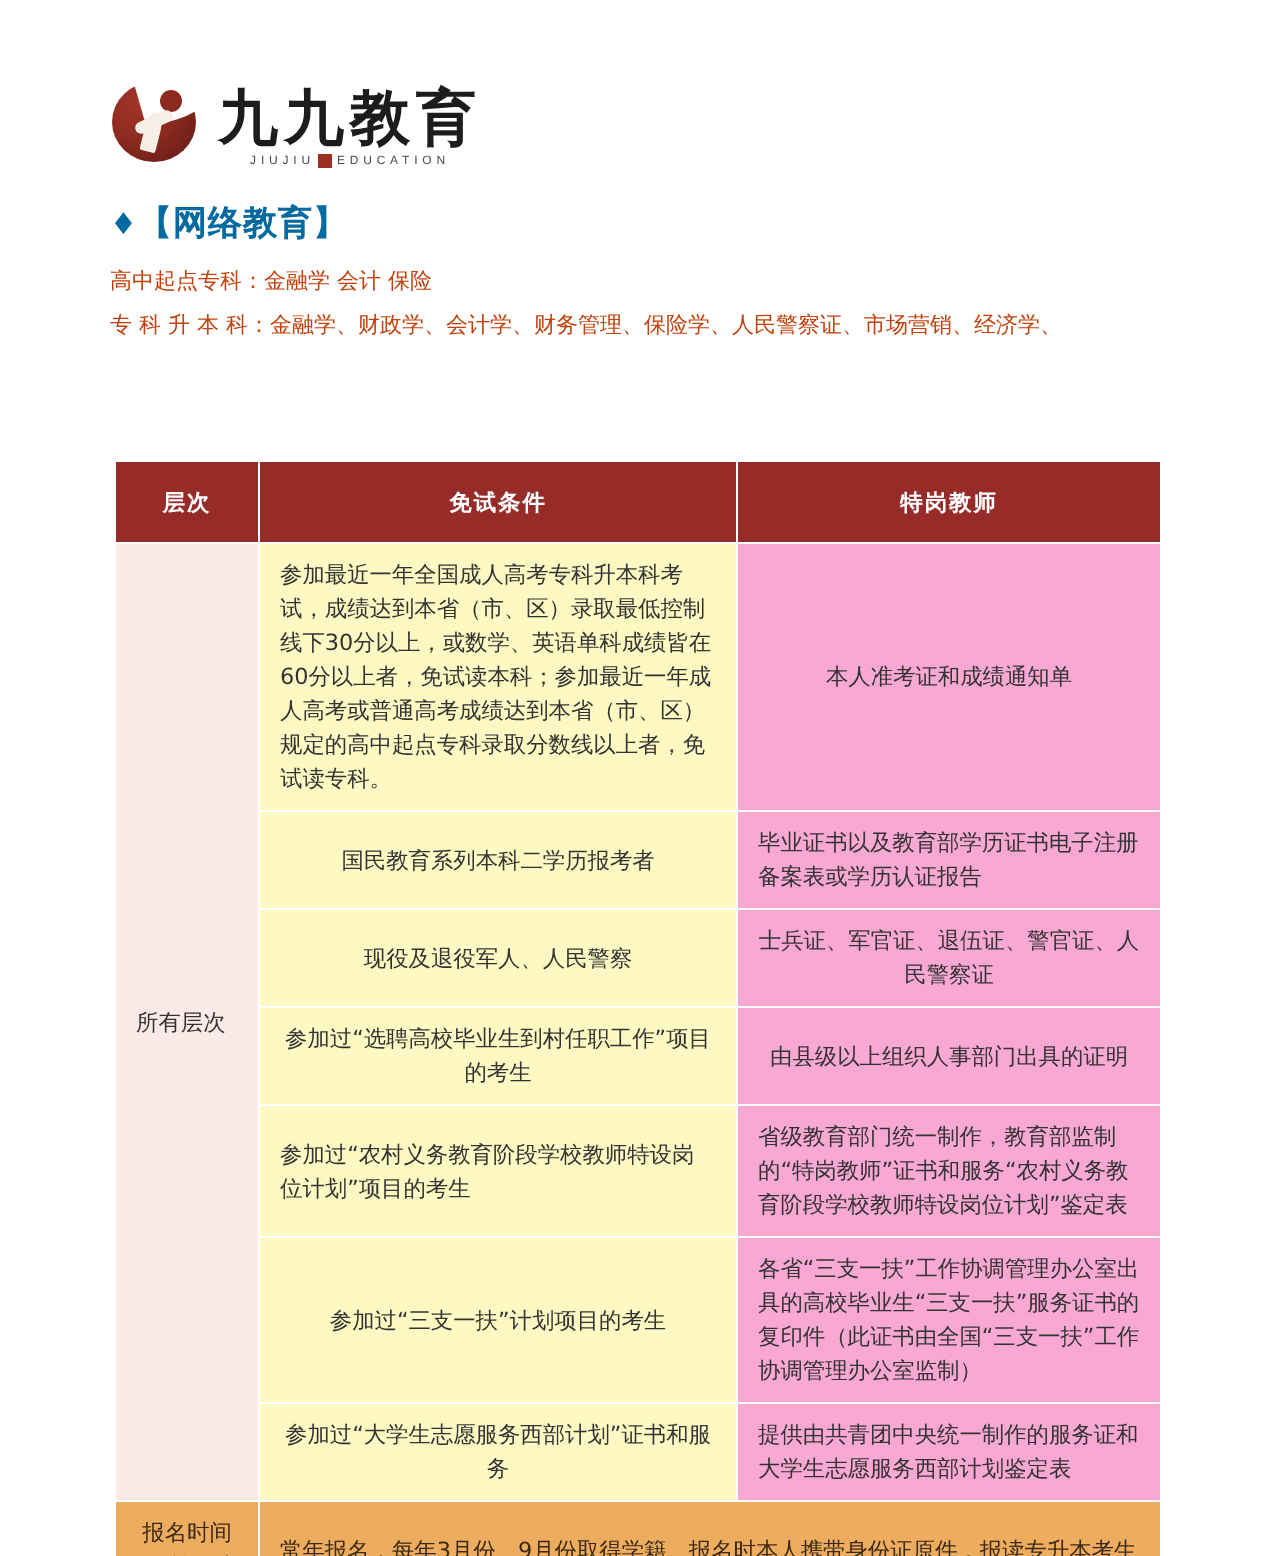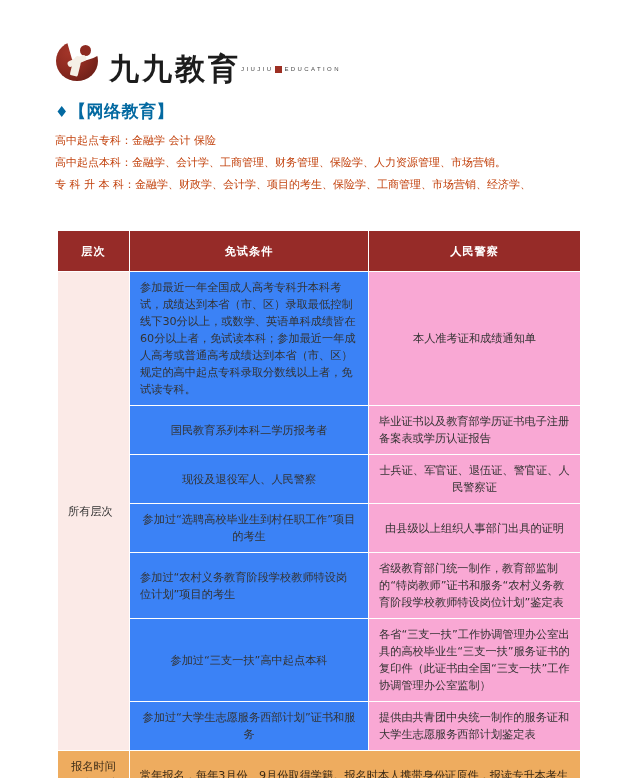--- a/index.html
+++ b/index.html
@@ -64,21 +64,22 @@
   .logo-mark .swirl-arm {
     position: absolute;
     left: 12px; top: 20px;
     width: 20px; height: 6px;
     background: #f5efe6;
     border-radius: 4px;
     transform: rotate(-24deg);
   }
   .logo-text-wrap {
     display: flex;
-    flex-direction: row;
+    flex-direction: column;
+    align-items: center;
   }
   .logo-cn {
     font-family: "DejaVu Serif", "Liberation Serif", serif;
     font-size: 30px;
     font-weight: bold;
     letter-spacing: 3px;
     color: #1c1c1c;
     line-height: 1.05;
   }
   .logo-en {
@@ -156,21 +157,21 @@
   .col-cond    { width: 239px; }
   .col-proof   { width: 212px; }
 
   .cell-level {
     background: #fbeae7;
     text-align: left;
     color: #333333;
     font-size: 12px;
   }
   .cell-cond {
-    background: #3b82f6;
+    background: #fef9c3;
     color: #333333;
   }
   .cell-cond.center { text-align: center; }
   .cell-proof {
     background: #f9a8d4;
     color: #333333;
   }
   .cell-proof.center { text-align: center; }
 
   .cell-footer-label {
@@ -210,38 +211,35 @@
 
 <div class="section-title">
   <span class="diamond">♦</span><span>【网络教育】</span>
 </div>
 
 <div class="intro">
   <div class="intro-row">
     <span class="lbl">高中起点专科：</span><span>金融学  会计  保险</span>
   </div>
   <div class="intro-row">
-    <span class="lbl">高中起点本科：</span><span>金融学、会计学、工商管理、财务管理、保险学、人力资源管理、市场营销。</span>
-  </div>
-  <div class="intro-row">
-    <span class="lbl">专 科 升 本 科：</span><span>金融学、财政学、会计学、项目的考生、保险学、工商管理、市场营销、经济学、</span>
+    <span class="lbl">专 科 升 本 科：</span><span>金融学、财政学、会计学、财务管理、保险学、人民警察证、市场营销、经济学、</span>
   </div>
 </div>
 
 <table class="tbl">
   <colgroup>
     <col class="col-level">
       <col class="col-cond">
       <col class="col-proof">
   </colgroup>
   <thead>
     <tr>
       <th class="th-cell">层次</th>
       <th class="th-cell">免试条件</th>
-      <th class="th-cell">人民警察</th>
+      <th class="th-cell">特岗教师</th>
     </tr>
   </thead>
   <tbody>
     <tr>
       <td class="cell-level" rowspan="7">所有层次</td>
       <td class="cell-cond">参加最近一年全国成人高考专科升本科考试，成绩达到本省（市、区）录取最低控制线下30分以上，或数学、英语单科成绩皆在60分以上者，免试读本科；参加最近一年成人高考或普通高考成绩达到本省（市、区）规定的高中起点专科录取分数线以上者，免试读专科。</td>
       <td class="cell-proof center">本人准考证和成绩通知单</td>
     </tr>
     <tr>
       <td class="cell-cond center">国民教育系列本科二学历报考者</td>
@@ -253,21 +251,21 @@
     </tr>
     <tr>
       <td class="cell-cond center">参加过“选聘高校毕业生到村任职工作”项目的考生</td>
       <td class="cell-proof center">由县级以上组织人事部门出具的证明</td>
     </tr>
     <tr>
       <td class="cell-cond">参加过“农村义务教育阶段学校教师特设岗位计划”项目的考生</td>
       <td class="cell-proof">省级教育部门统一制作，教育部监制的“特岗教师”证书和服务“农村义务教育阶段学校教师特设岗位计划”鉴定表</td>
     </tr>
     <tr>
-      <td class="cell-cond center">参加过“三支一扶”高中起点本科</td>
+      <td class="cell-cond center">参加过“三支一扶”计划项目的考生</td>
       <td class="cell-proof">各省“三支一扶”工作协调管理办公室出具的高校毕业生“三支一扶”服务证书的复印件（此证书由全国“三支一扶”工作协调管理办公室监制）</td>
     </tr>
     <tr>
       <td class="cell-cond center">参加过“大学生志愿服务西部计划”证书和服务</td>
       <td class="cell-proof">提供由共青团中央统一制作的服务证和大学生志愿服务西部计划鉴定表</td>
     </tr>
     <tr>
       <td class="cell-footer-label">
         <div>报名时间</div>
         <div>及所需材料</div>

